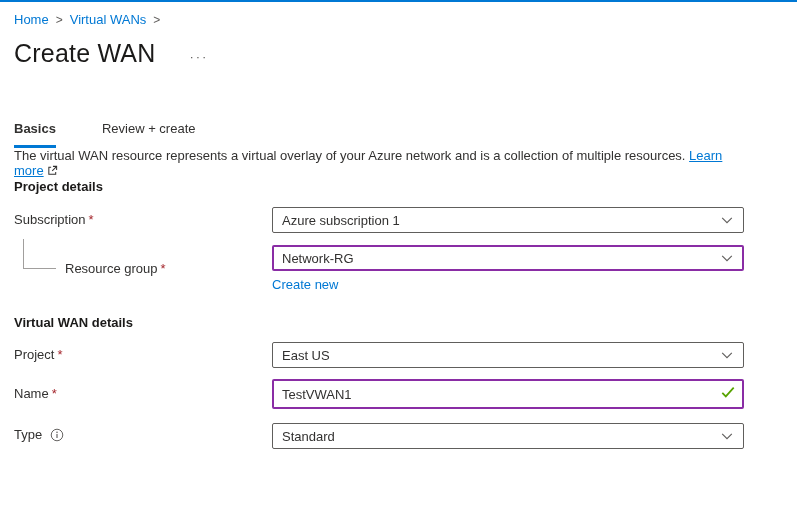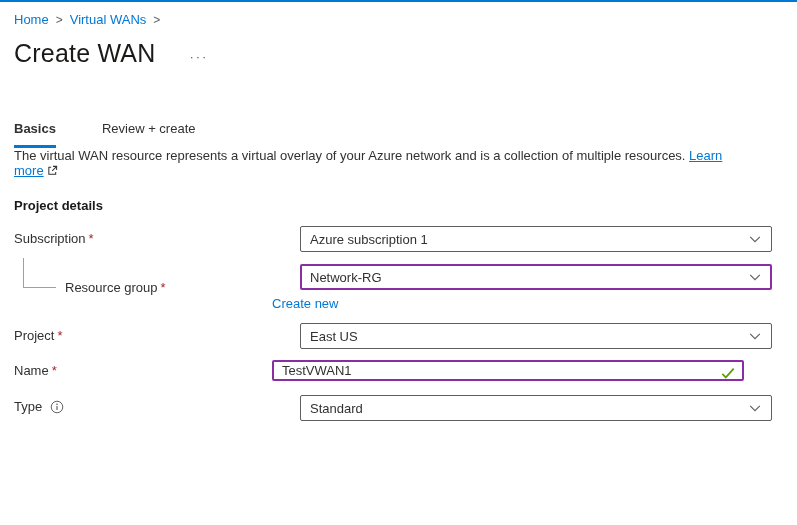--- a/index.html
+++ b/index.html
@@ -30,47 +30,47 @@
   .tab.active { font-weight: 700; border-bottom: 3px solid #0078d4; }
 
   
   .desc { max-width: 726px; line-height: 15px; color: #323130; }
   .link { color: #0078d4; cursor: pointer; }
   .link.underlined { text-decoration: underline; }
   .ext-icon { display: inline-block; vertical-align: -1px; margin-left: 3px; }
 
   
   .section-h { font-weight: 700; color: #1b1a19; line-height: 16px; }
-  .section-h.project { margin-top: 19px; }
+  .section-h.project { }
   .section-h.vwan { margin-top: 22px; }
 
   
   .row { display: flex; align-items: center; }
   .row.sub { margin-top: 12px; }
   .row.rg { margin-top: 12px; }
   .row.region { margin-top: 11px; }
   .row.name { margin-top: 11px; }
   .row.type { margin-top: 14px; }
   .label-col { width: 258px; flex-shrink: 0; position: relative; line-height: 16px; }
   .field-col { width: 472px; flex-shrink: 0; }
   .req { color: #a4262c; margin-left: 3px; }
 
   .control {
     height: 26px; width: 100%;
     border: 1px solid #605e5c; border-radius: 2px;
     background: #fff;
     display: flex; align-items: center; justify-content: space-between;
-    padding: 0 9px; cursor: pointer; margin-left: 28px;
+    padding: 0 9px; cursor: pointer;
   }
   .control.dirty { border: 2px solid #8a2da5; padding: 0 8px; }
   .chev { flex-shrink: 0; }
 
   .text-input-wrap { position: relative; width: 100%; }
   .text-input {
-    height: 21px; width: 100%;
+    height: 30px; width: 100%;
     border: 2px solid #8a2da5; border-radius: 2px;
     padding: 0 28px 0 8px;
     font-family: "Liberation Sans", "DejaVu Sans", sans-serif;
     font-size: 13px; color: #323130; outline: none;
   }
   .valid-check { position: absolute; right: 9px; top: 7px; }
 
   .create-new { display: inline-block; margin-top: 6px; line-height: 16px; }
 
   
@@ -139,20 +139,21 @@
       <div class="control dirty">
         <span>Network-RG</span>
         <svg class="chev" width="14" height="14" viewBox="0 0 16 16">
             <path d="M2.5 5.5 L8 11 L13.5 5.5" fill="none" stroke="#605e5c" stroke-width="1.3"></path>
           </svg>
       </div>
       <a class="link create-new">Create new</a>
     </div>
   </div>
 
+  <div class="section-h vwan">Virtual WAN details</div>
 
   <div class="row region">
     <div class="label-col">
       <span>Project</span><span class="req">*</span>
     </div>
     <div class="field-col">
       <div class="control">
         <span>East US</span>
         <svg class="chev" width="14" height="14" viewBox="0 0 16 16">
             <path d="M2.5 5.5 L8 11 L13.5 5.5" fill="none" stroke="#605e5c" stroke-width="1.3"></path>

